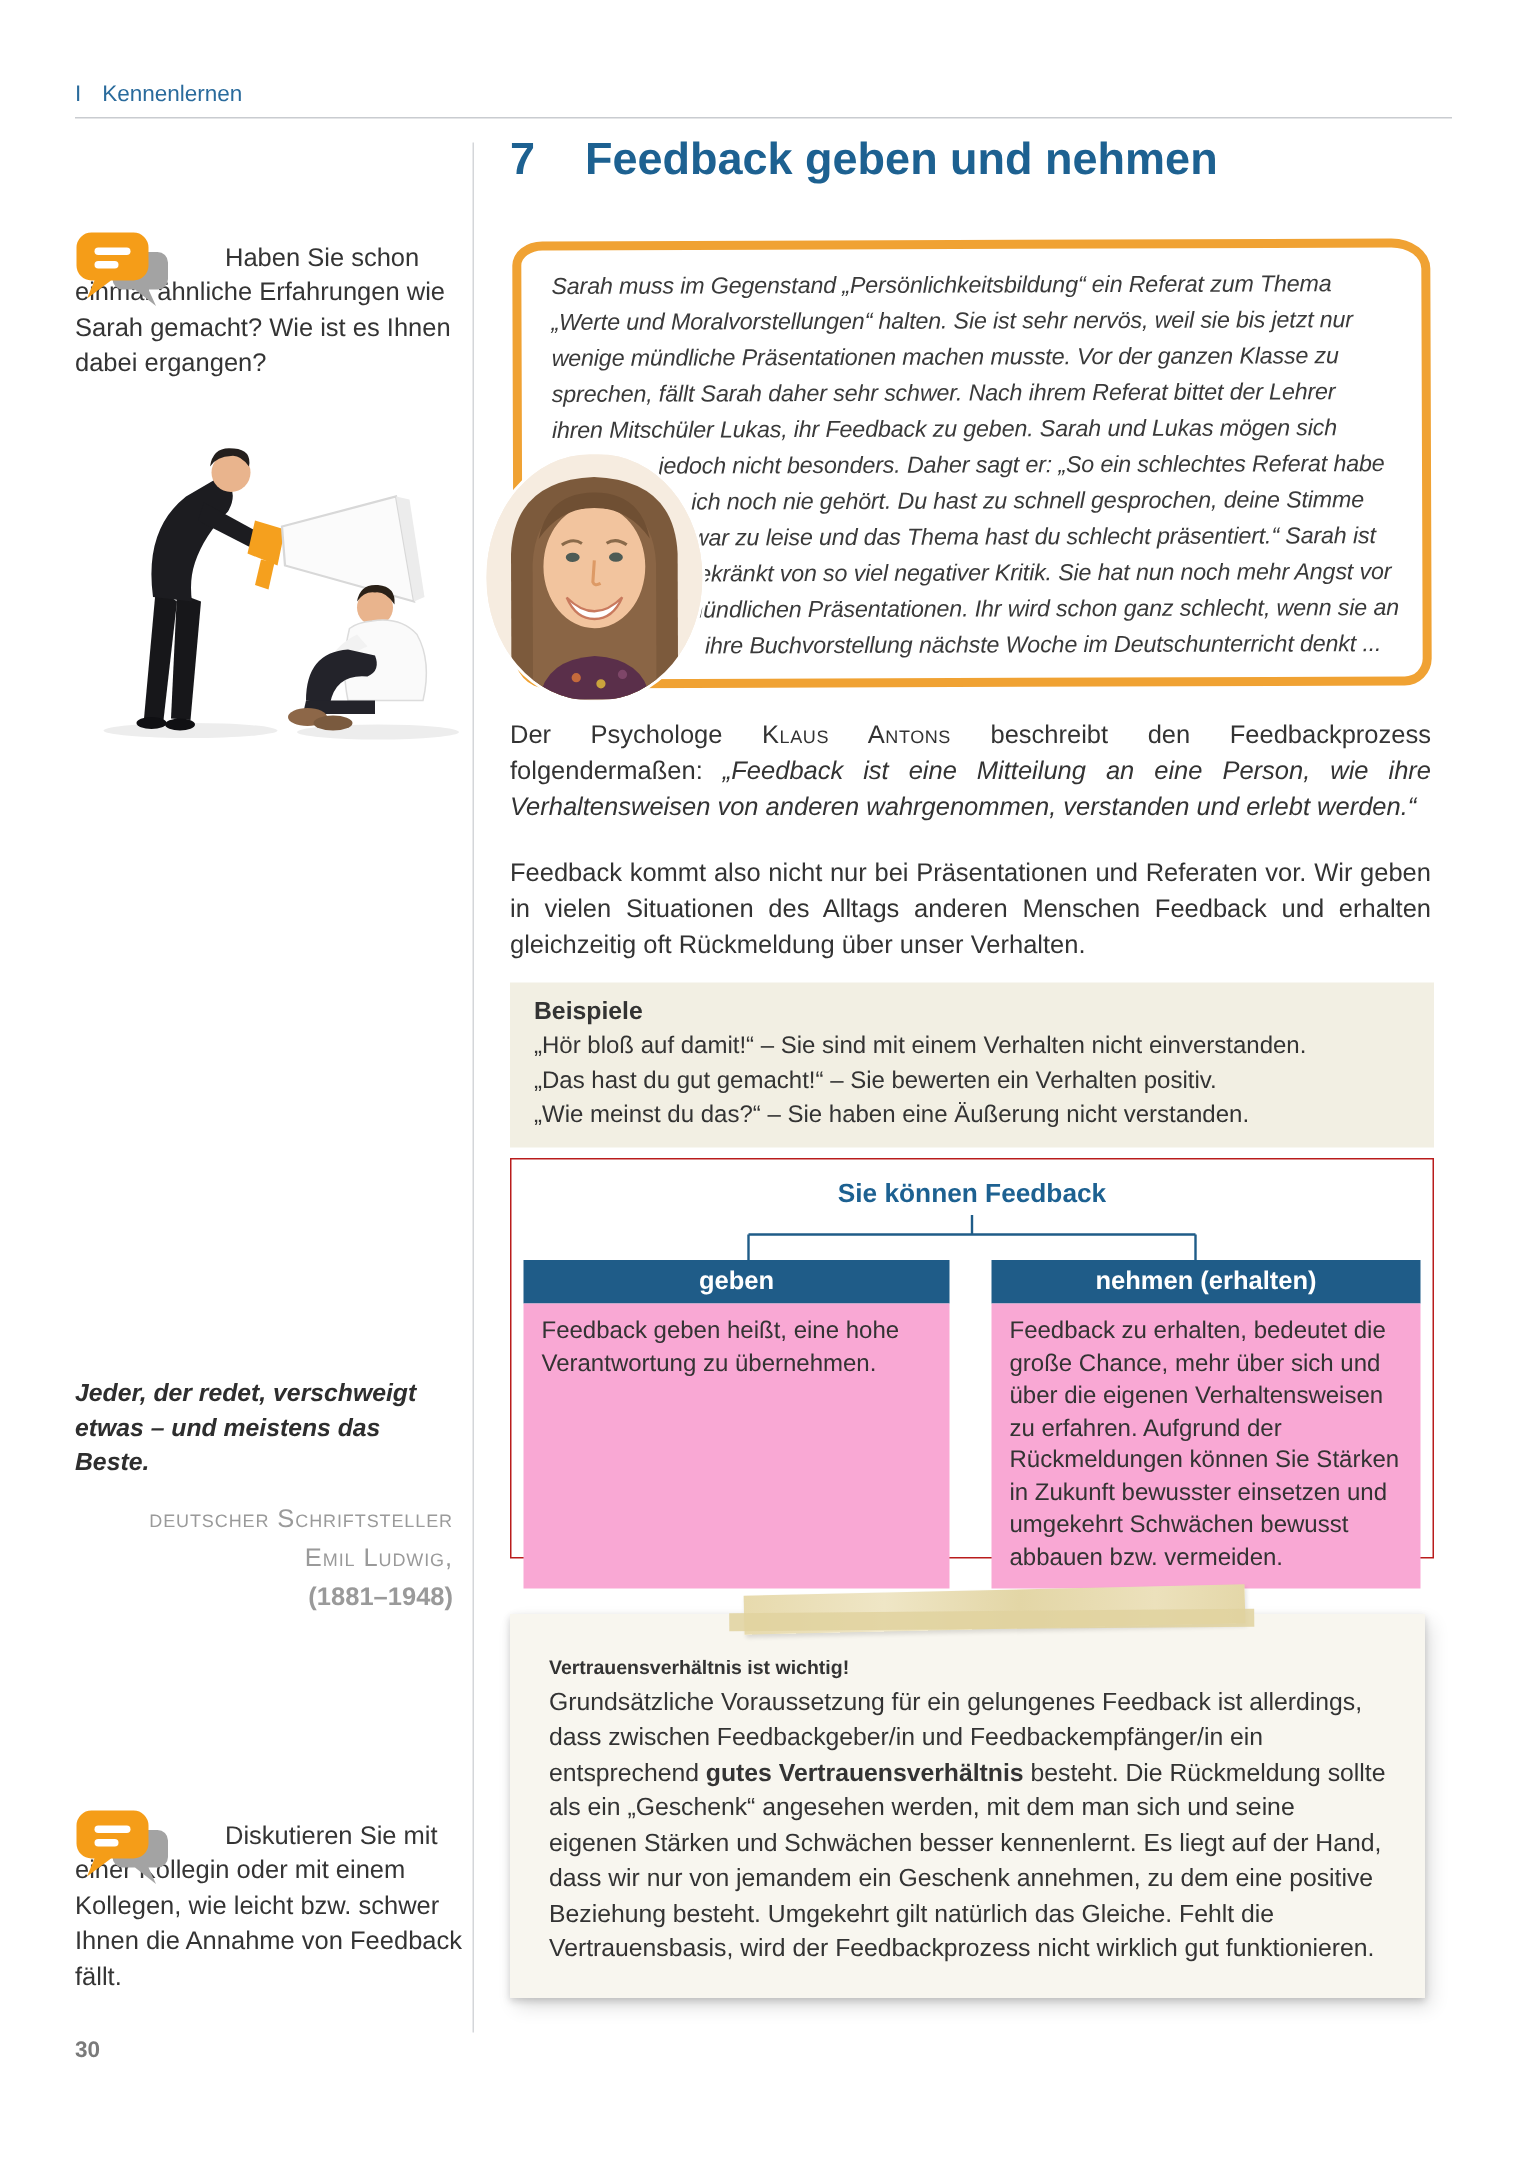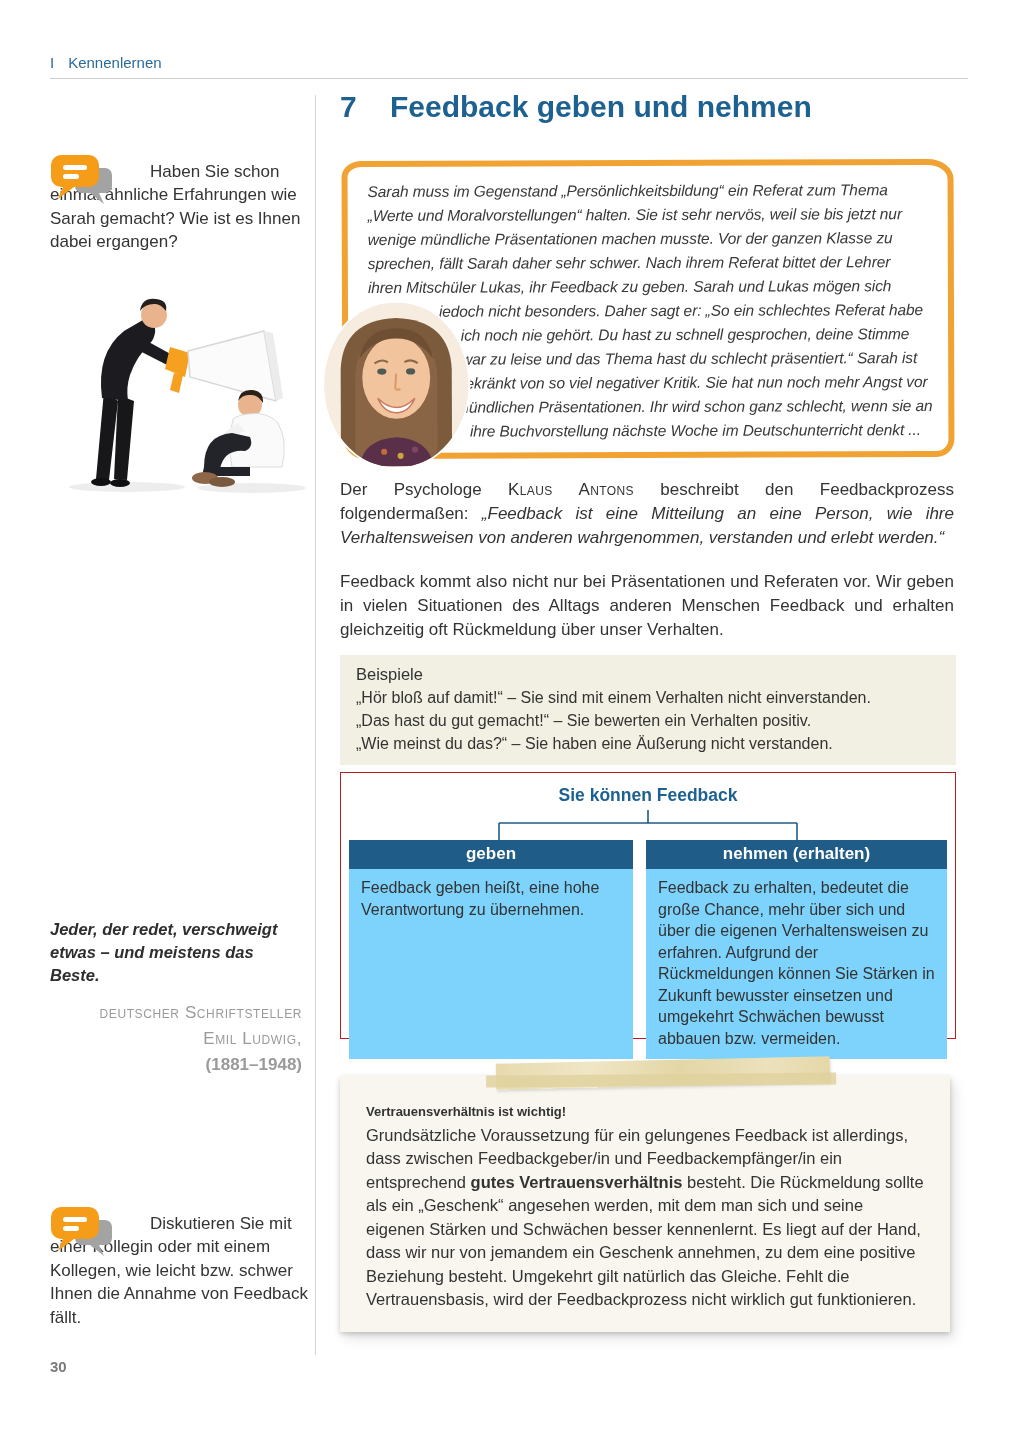--- a/index.html
+++ b/index.html
@@ -75,39 +75,39 @@
   .body-para { top:570px; }
   .smallcaps { font-variant:small-caps; letter-spacing:0.4px; }
   .inline-quote { font-style:italic; }
 
   
   .examples {
     position:absolute; top:655px; left:0; width:616px;
     background:#f2efe3; padding:8px 16px 10px;
     font-size:16px; line-height:23px; color:#333;
   }
-  .examples .ex-head { font-weight:normal; font-size:16.5px; }
+  .examples .ex-head { font-weight:bold; font-size:16.5px; }
 
   
   .diagram {
     position:absolute; top:772px; left:0; width:616px; height:267px;
     border:1px solid #b91c1c; background:#fff; padding:12px 8px 8px;
   }
   .diagram-title { text-align:center; color:#1d6191; font-weight:bold; font-size:17.5px; }
   .connector { display:block; margin:4px auto 0; }
-  .cols { display:flex; gap:13px; align-items:stretch; }
+  .cols { display:flex; gap:28px; align-items:stretch; }
   .col { display:flex; flex-direction:column; }
   .col-left  { width:284px; flex:none; }
   .col-right { flex:1; }
   .col-header {
     background:#1f5c88; color:#fff; font-weight:bold; font-size:17px;
     text-align:center; padding:4px 0 5px;
   }
   .col-body {
-    background:#7dd3fc; flex:1; padding:8px 12px 10px;
+    background:#f9a8d4; flex:1; padding:8px 12px 10px;
     font-size:16px; line-height:21.5px; color:#333;
   }
 
   
   .trust {
     position:absolute; top:1076px; left:0; width:610px;
     background:#f8f6ef; padding:24px 26px 20px;
     box-shadow:0 2px 5px rgba(0,0,0,0.18), 4px 6px 12px rgba(0,0,0,0.12);
     font-size:16.5px; line-height:23.5px; color:#333;
   }

